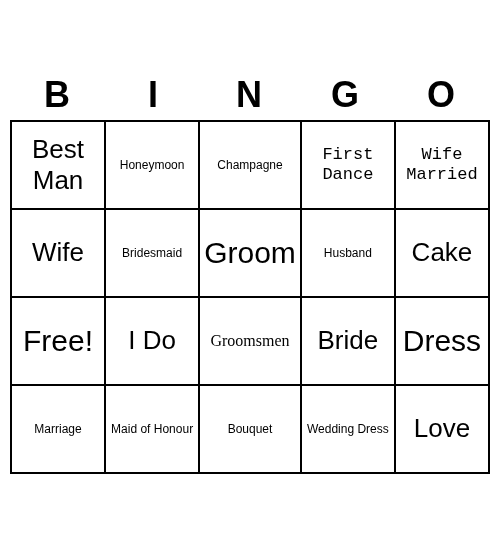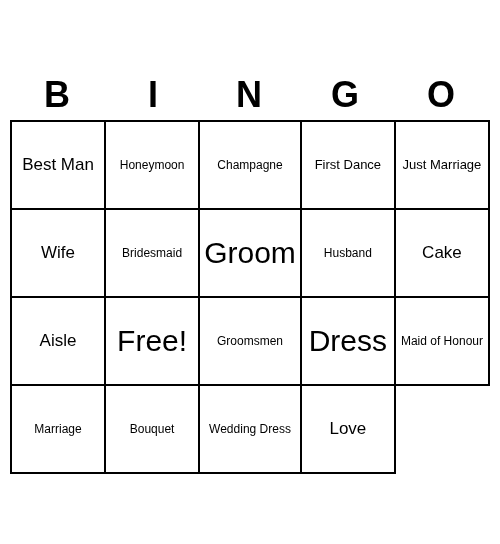--- a/index.html
+++ b/index.html
@@ -40,33 +40,35 @@
       align-items: center;
       justify-content: center;
       text-align: center;
       padding: 4px;
       min-height: 88px;
     }
     .cell-text {
       line-height: 1.2;
     }
     .size-xl {
-      font-size: 17px;
+      font-size: 26px;
     }
     .size-lg {
       font-size: 30px;
     }
     .size-md {
-      font-size: 13px;
+      font-size: 17px;
+      font-family: Liberation Mono, monospace;
     }
     .size-sm {
       font-size: 12px;
     }
     .size-xs {
-      font-size: 12px;
+      font-size: 16px;
+      font-family: Liberation Serif, serif;
     }
   </style>
 </head>
 <body>
 
 <div class="bingo-card">
   <div class="bingo-header">
   <div class="header-cell">B</div>
       <div class="header-cell">I</div>
       <div class="header-cell">N</div>
@@ -80,54 +82,57 @@
       <div class="cell">
         <span class="cell-text size-sm">Honeymoon</span>
       </div>
       <div class="cell">
         <span class="cell-text size-sm">Champagne</span>
       </div>
       <div class="cell">
         <span class="cell-text size-md">First Dance</span>
       </div>
       <div class="cell">
-        <span class="cell-text size-md">Just Marriage</span>
+        <span class="cell-text size-md">Wife Married</span>
       </div>
       <div class="cell">
         <span class="cell-text size-xl">Wife</span>
       </div>
       <div class="cell">
         <span class="cell-text size-sm">Bridesmaid</span>
       </div>
       <div class="cell">
         <span class="cell-text size-lg">Groom</span>
       </div>
       <div class="cell">
         <span class="cell-text size-sm">Husband</span>
       </div>
       <div class="cell">
         <span class="cell-text size-xl">Cake</span>
       </div>
       <div class="cell">
-        <span class="cell-text size-xl">Aisle</span>
+        <span class="cell-text size-lg">Free!</span>
       </div>
       <div class="cell">
-        <span class="cell-text size-lg">Free!</span>
+        <span class="cell-text size-xl">I Do</span>
       </div>
       <div class="cell">
         <span class="cell-text size-xs">Groomsmen</span>
       </div>
       <div class="cell">
+        <span class="cell-text size-xl">Bride</span>
+      </div>
+      <div class="cell">
         <span class="cell-text size-lg">Dress</span>
       </div>
       <div class="cell">
-        <span class="cell-text size-sm">Maid of Honour</span>
+        <span class="cell-text size-sm">Marriage</span>
       </div>
       <div class="cell">
-        <span class="cell-text size-sm">Marriage</span>
+        <span class="cell-text size-sm">Maid of Honour</span>
       </div>
       <div class="cell">
         <span class="cell-text size-sm">Bouquet</span>
       </div>
       <div class="cell">
         <span class="cell-text size-sm">Wedding Dress</span>
       </div>
       <div class="cell">
         <span class="cell-text size-xl">Love</span>
       </div>

